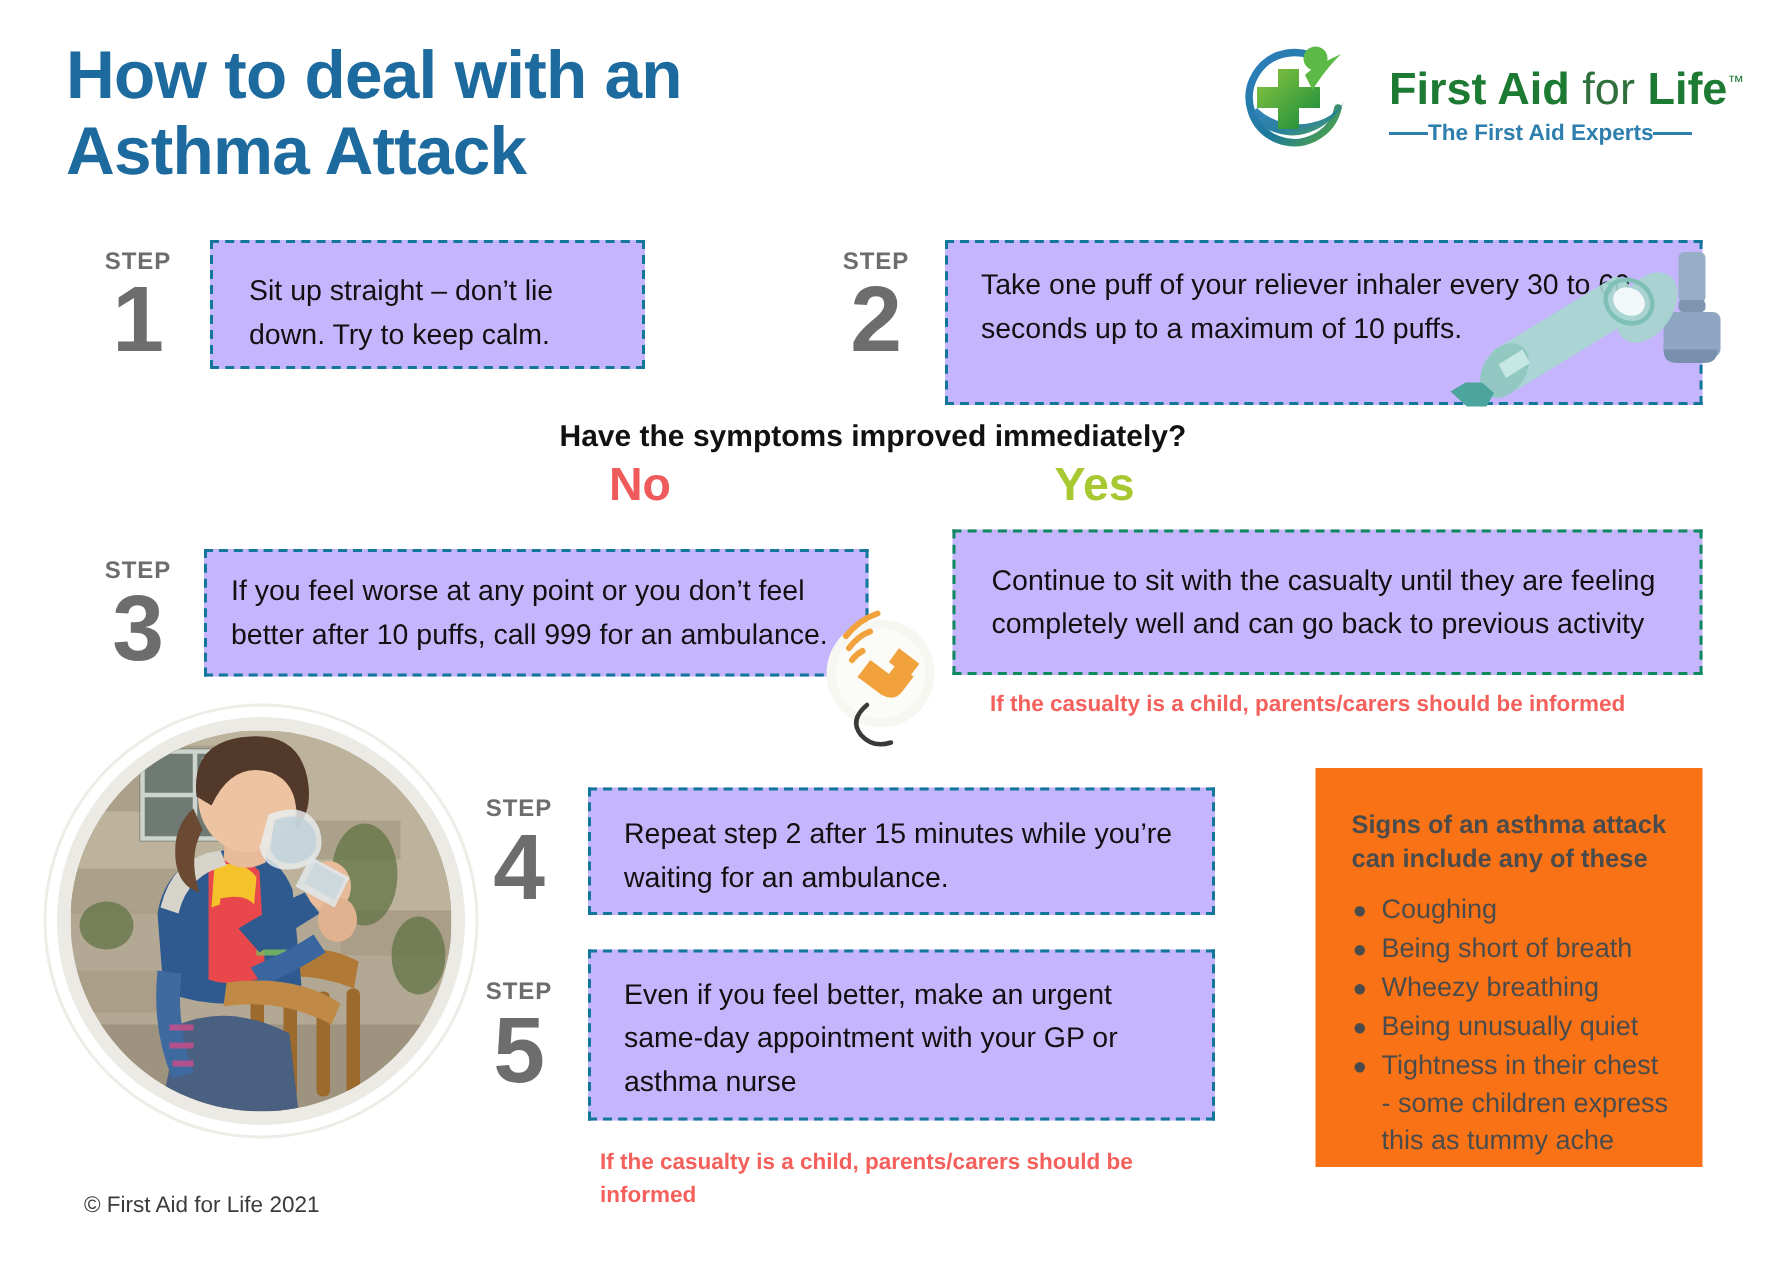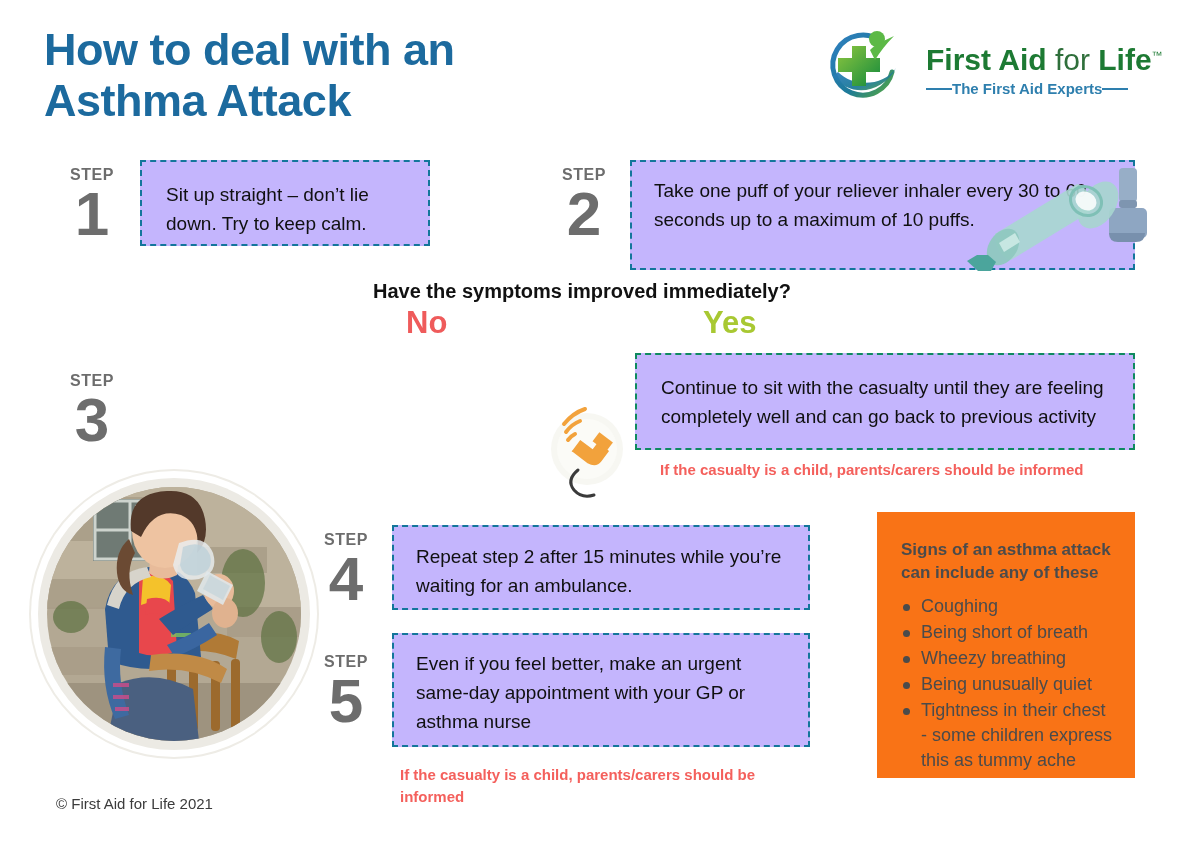--- a/index.html
+++ b/index.html
@@ -187,20 +187,23 @@
       <path d="M12 101 l10 -6 h11 l8 7 l-5 9 h-13 z" fill="#4ba59c"></path>
     </svg>
   </div>
 
   <div class="question">Have the symptoms improved immediately?</div>
   <div class="ans-no">No</div>
   <div class="ans-yes">Yes</div>
 
   <div class="step-label" style="left:56px;top:372px;width:72px;">STEP</div>
   <div class="step-num" style="left:56px;top:392px;width:72px;">3</div>
+  <div class="dbox" style="left:136px;top:366px;width:443px;height:85px;padding:12px 18px 0 16px;">
+    <p>If you feel worse at any point or you don’t feel better after 10 puffs, call 999 for an ambulance.</p>
+  </div>
 
   <div class="phone-art">
     <svg viewBox="0 0 100 100" width="100" height="100">
       <circle cx="47" cy="45" r="36" fill="#f7f7f2"></circle>
       <circle cx="47" cy="45" r="30" fill="#fbfbf7"></circle>
       <g fill="none" stroke="#f2a23c" stroke-width="4" stroke-linecap="round">
         <path d="M28 36 q3 -4 7 -6"></path>
         <path d="M26 28 q6 -8 14 -11"></path>
         <path d="M24 20 q9 -11 21 -15"></path>
       </g>

